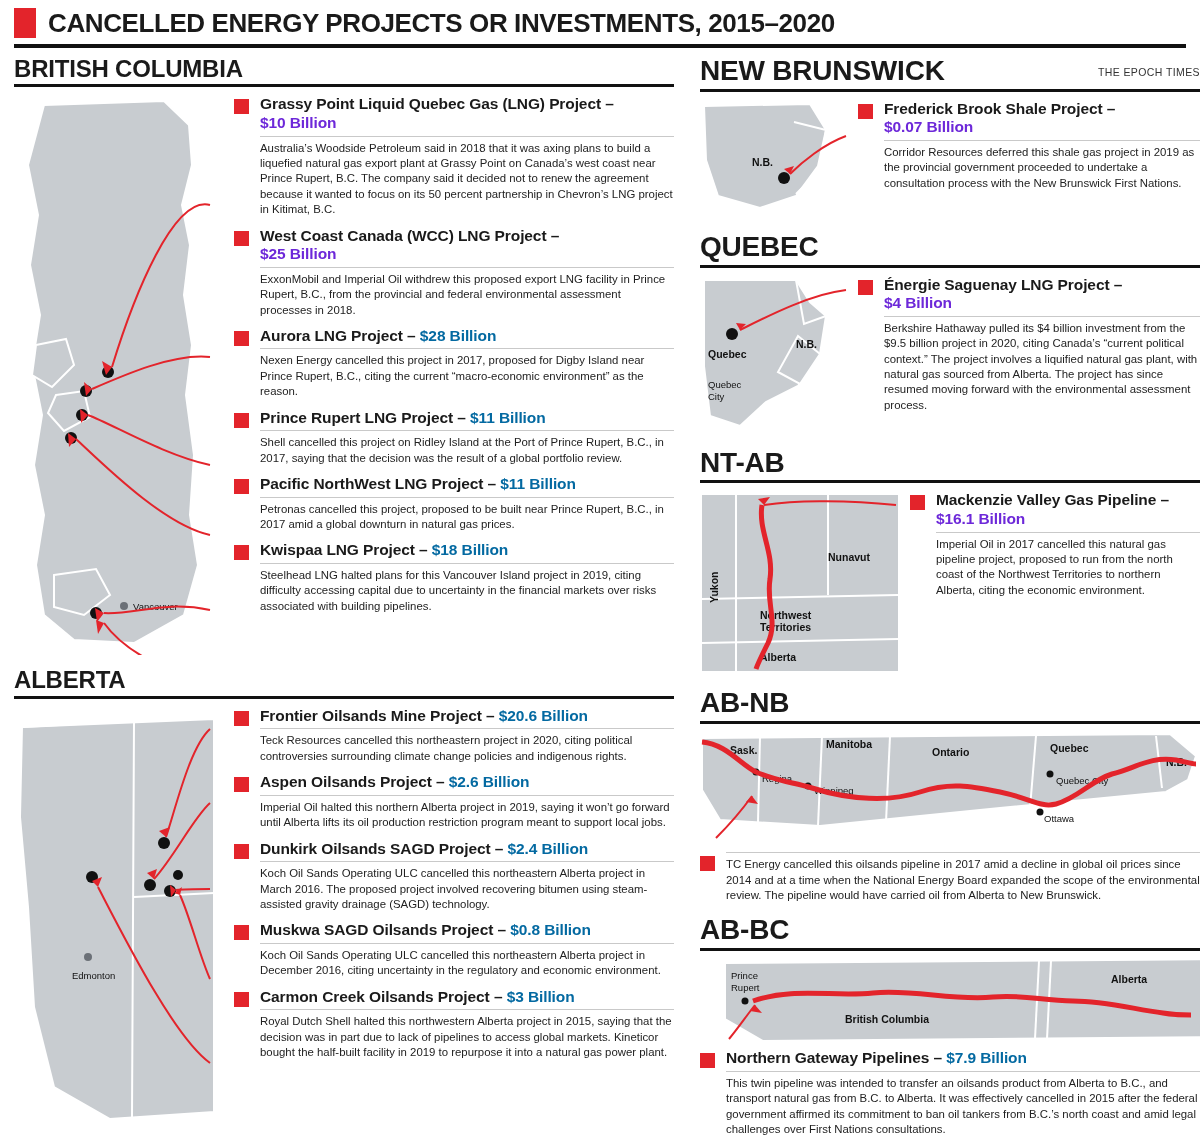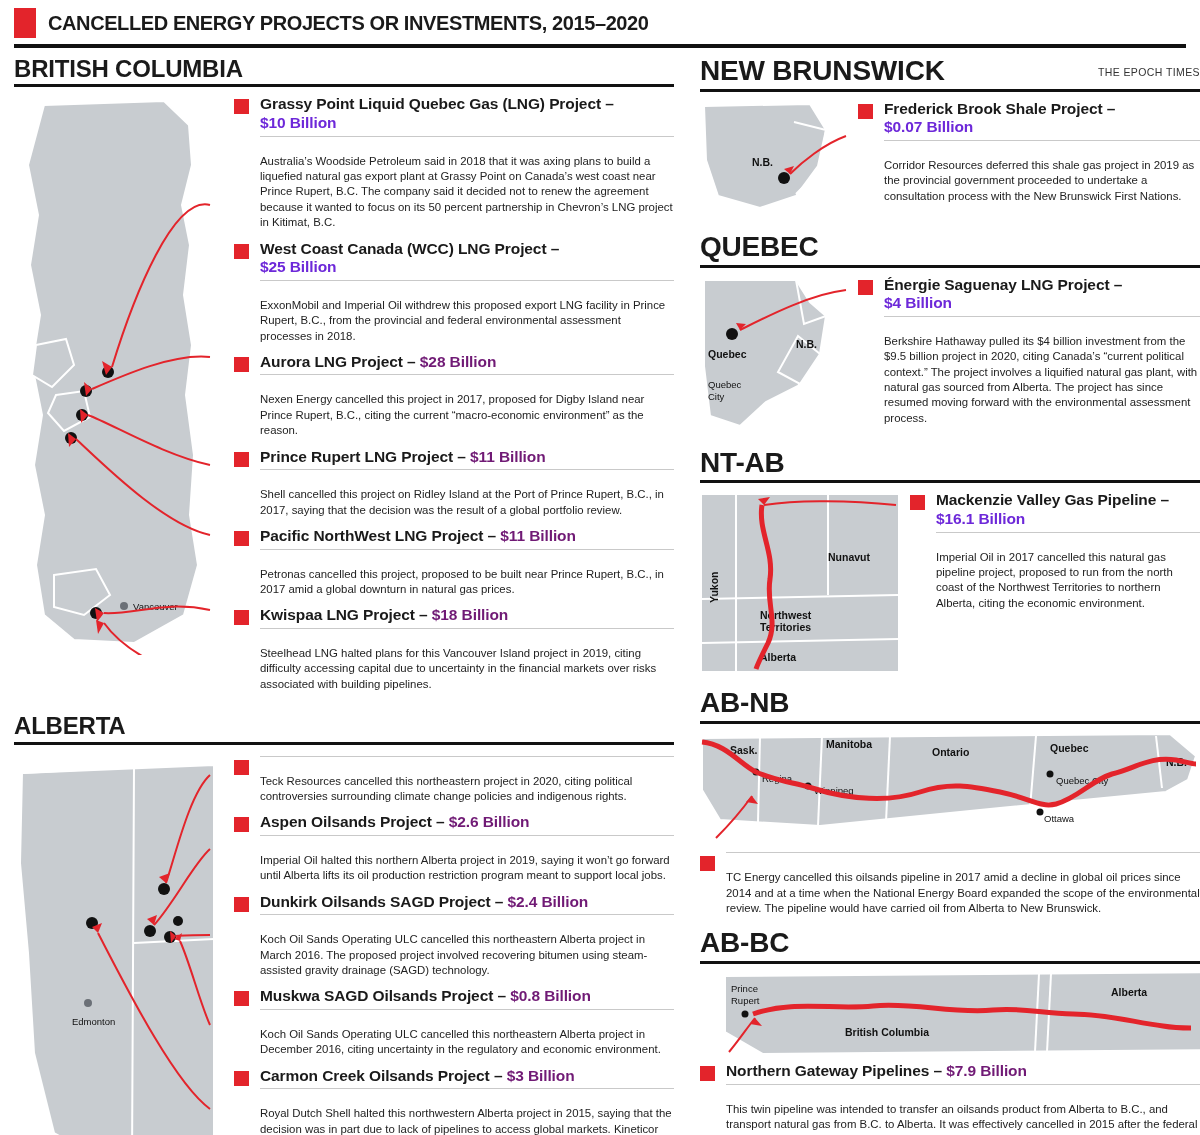--- a/index.html
+++ b/index.html
@@ -22,21 +22,21 @@
     gap: 12px;
     padding-top: 8px;
     border-bottom: 4px solid #111;
     padding-bottom: 6px;
     margin: 0 0 0 0;
   }
   .sq-big { width: 22px; height: 30px; background: #e3242b; flex: 0 0 auto; }
   .main-title {
     font-family: "Liberation Sans", sans-serif;
     font-weight: bold;
-    font-size: 20px;
+    font-size: 26px;
     letter-spacing: -0.4px;
     text-transform: uppercase;
     line-height: 1;
     white-space: nowrap;
   }
 
   .cols { display: flex; gap: 26px; padding-top: 8px; }
   .col-left { width: 660px; flex: 0 0 660px; }
   .col-right { width: 500px; flex: 0 0 500px; position: relative; }
 
@@ -79,29 +79,29 @@
     width: 15px; height: 15px;
     background: #e3242b;
   }
   .item h3 {
     margin: 0 0 2px 0;
     font-size: 15.5px;
     font-weight: bold;
     line-height: 1.2;
     letter-spacing: -0.1px;
   }
-  .item h3 .amt { color: #701a75; }
+  .item h3 .amt { color: #0369a1; }
   .item h3 .amt-block { color: #6d28d9; display: block; }
   .item p {
     margin: 3px 0 0 0;
     font-size: 11.4px;
     line-height: 1.35;
     color: #222;
     border-top: 1px solid #c9c9c9;
-    padding-top: 17px;
+    padding-top: 4px;
   }
 
   .item-wide { padding-left: 26px; }
 
   
   .stack { margin-top: 6px; }
 
   .label {
     font-size: 10.5px;
     font-weight: bold;
@@ -248,20 +248,24 @@
                 <polygon points="162,183 156,178 157,190"></polygon>
                 <polygon points="166,188 160,186 168,180"></polygon>
                 <polygon points="84,180 78,174 88,170"></polygon>
               </g>
             </svg>
           </div>
 
           <div class="items">
             <div class="item">
               <span class="bullet"></span>
+              <h3>
+                <span>Frontier Oilsands Mine Project –</span>
+                <span class="amt">$20.6 Billion</span>
+              </h3>
               <p>Teck Resources cancelled this northeastern project in 2020, citing political controversies surrounding climate change policies and indigenous rights.</p>
             </div>
             <div class="item">
               <span class="bullet"></span>
               <h3>
                 <span>Aspen Oilsands Project –</span>
                 <span class="amt">$2.6 Billion</span>
               </h3>
               <p>Imperial Oil halted this northern Alberta project in 2019, saying it won’t go forward until Alberta lifts its oil production restriction program meant to support local jobs.</p>
             </div>
@@ -280,21 +284,21 @@
                 <span class="amt">$0.8 Billion</span>
               </h3>
               <p>Koch Oil Sands Operating ULC cancelled this northeastern Alberta project in December 2016, citing uncertainty in the regulatory and economic environment.</p>
             </div>
             <div class="item">
               <span class="bullet"></span>
               <h3>
                 <span>Carmon Creek Oilsands Project –</span>
                 <span class="amt">$3 Billion</span>
               </h3>
-              <p>Royal Dutch Shell halted this northwestern Alberta project in 2015, saying that the decision was in part due to lack of pipelines to access global markets. Kineticor bought the half-built facility in 2020 to repurpose it into a natural gas power plant.</p>
+              <p>Royal Dutch Shell halted this northwestern Alberta project in 2015, saying that the decision was in part due to lack of pipelines to access global markets. Kineticor bought the half-built facility in 2019 to repurpose it into a natural gas power plant.</p>
             </div>
           </div>
         </div>
       </div>
     </div>
 
     <div class="col-right">
       <div class="epoch">THE EPOCH TIMES</div>
 
       <div class="section">

